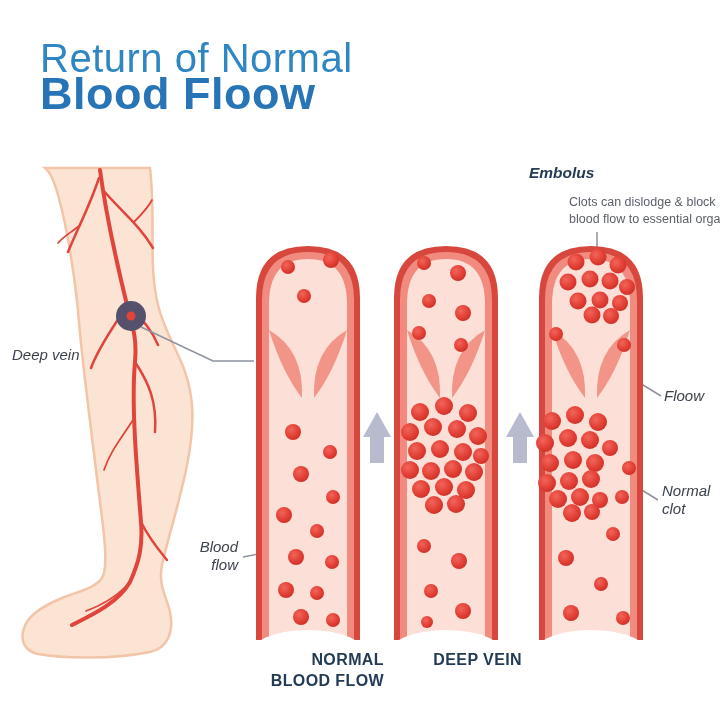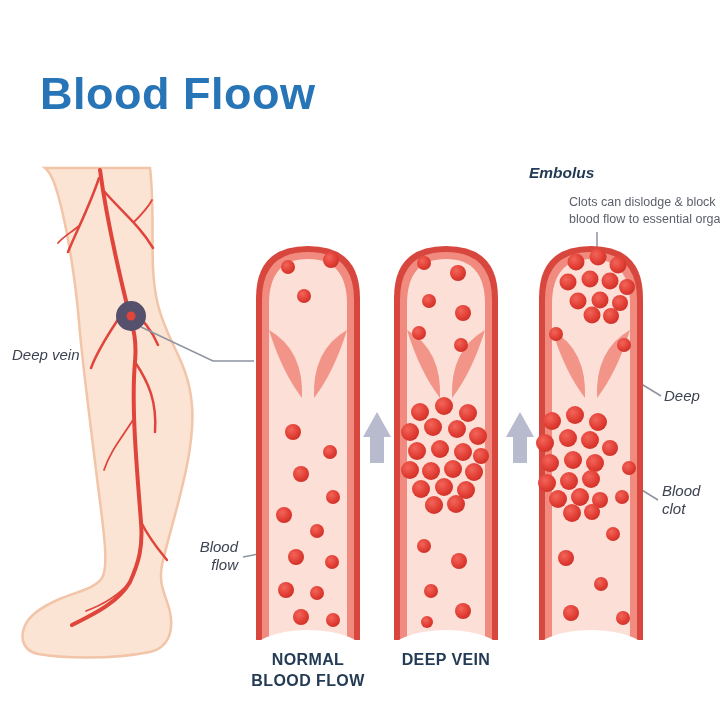--- a/index.html
+++ b/index.html
@@ -5,21 +5,21 @@
   html,body{margin:0;padding:0;background:#ffffff;}
   .stage{position:relative;width:720px;height:720px;background:#fff;overflow:hidden;
          font-family:"Liberation Sans", sans-serif;}
   .abs{position:absolute;}
   .title1{left:40px;top:36px;font-size:40px;font-weight:400;color:var(--title-blue,#2e87c3);letter-spacing:.5px;}
   .title2{left:40px;top:68px;font-size:45px;font-weight:700;color:var(--title-blue-dark,#2775b6);letter-spacing:.5px;}
   .lbl{font-style:italic;color:#3c4250;font-size:15px;line-height:1.2;}
   .lbl-right{text-align:right;}
   .emb-title{left:529px;top:164px;font-size:15.5px;font-weight:700;font-style:italic;color:var(--text-navy,#243b55);}
   .emb-desc{left:529px;top:194px;width:180px;font-size:12.5px;line-height:1.32;color:var(--label-gray,#5a5f6a);margin-left:40px;}
-  .caption{width:152px;text-align:center;font-size:16px;font-weight:700;
+  .caption{width:152px;text-align:right;font-size:16px;font-weight:700;
            color:var(--text-navy,#243b55);line-height:1.3;letter-spacing:.4px;}
   svg{position:absolute;left:0;top:0;}
   .leg{fill:var(--skin,#fce4d4);stroke:var(--skin-outline,#f2c4a8);stroke-width:2.5;}
   .vein{stroke:var(--blood-red,#e0453c);fill:none;stroke-linecap:round;}
   .v4{stroke-width:4;} .v25{stroke-width:2.5;} .v18{stroke-width:1.8;}
   .marker{fill:var(--marker-dark,#55506b);}
   .t-wall{fill:var(--vessel-wall,#d8473e);}
   .t-mid{fill:var(--vessel-mid,#f28b7f);}
   .t-in{fill:var(--vessel-interior,#fcdfd7);}
   .flap{fill:var(--valve-salmon,#f29488);}
@@ -211,32 +211,33 @@
           <circle class="cell" cx="-22" cy="34" r="9"></circle>
         <circle class="cell" cx="0" cy="32" r="9"></circle>
           <circle class="cell" cx="20" cy="35" r="8"></circle>
         <circle class="cell" cx="-8" cy="48" r="9"></circle>
           <circle class="cell" cx="12" cy="47" r="8"></circle>
       </g>
       <ellipse cx="591" cy="654" rx="58" ry="24" fill="#ffffff"></ellipse>
     </g>
   </svg>
 
+  <div class="abs title1">Return of Normal</div>
   <div class="abs title2">Blood Floow</div>
 
   <div class="abs lbl" style="left:12px;top:346px;">Deep vein</div>
 
   <div class="abs lbl lbl-right" style="left:184px;top:538px;width:54px;">Blood flow</div>
 
   <div class="abs emb-title">Embolus</div>
   <div class="abs emb-desc">Clots can dislodge &amp; block blood flow to essential organs</div>
 
-  <div class="abs lbl" style="left:664px;top:387px;">Deep</div>
-
-  <div class="abs lbl" style="left:662px;top:482px;width:56px;">Blood clot</div>
+  <div class="abs lbl" style="left:664px;top:387px;">Floow</div>
+
+  <div class="abs lbl" style="left:662px;top:482px;width:56px;">Normal clot</div>
 
   <div class="abs caption" style="left:232px;top:650px;">
     <div>NORMAL</div>
     <div>BLOOD FLOW</div>
   </div>
 
   <div class="abs caption" style="left:370px;top:650px;">
     <div>DEEP VEIN</div>
   </div>
 

